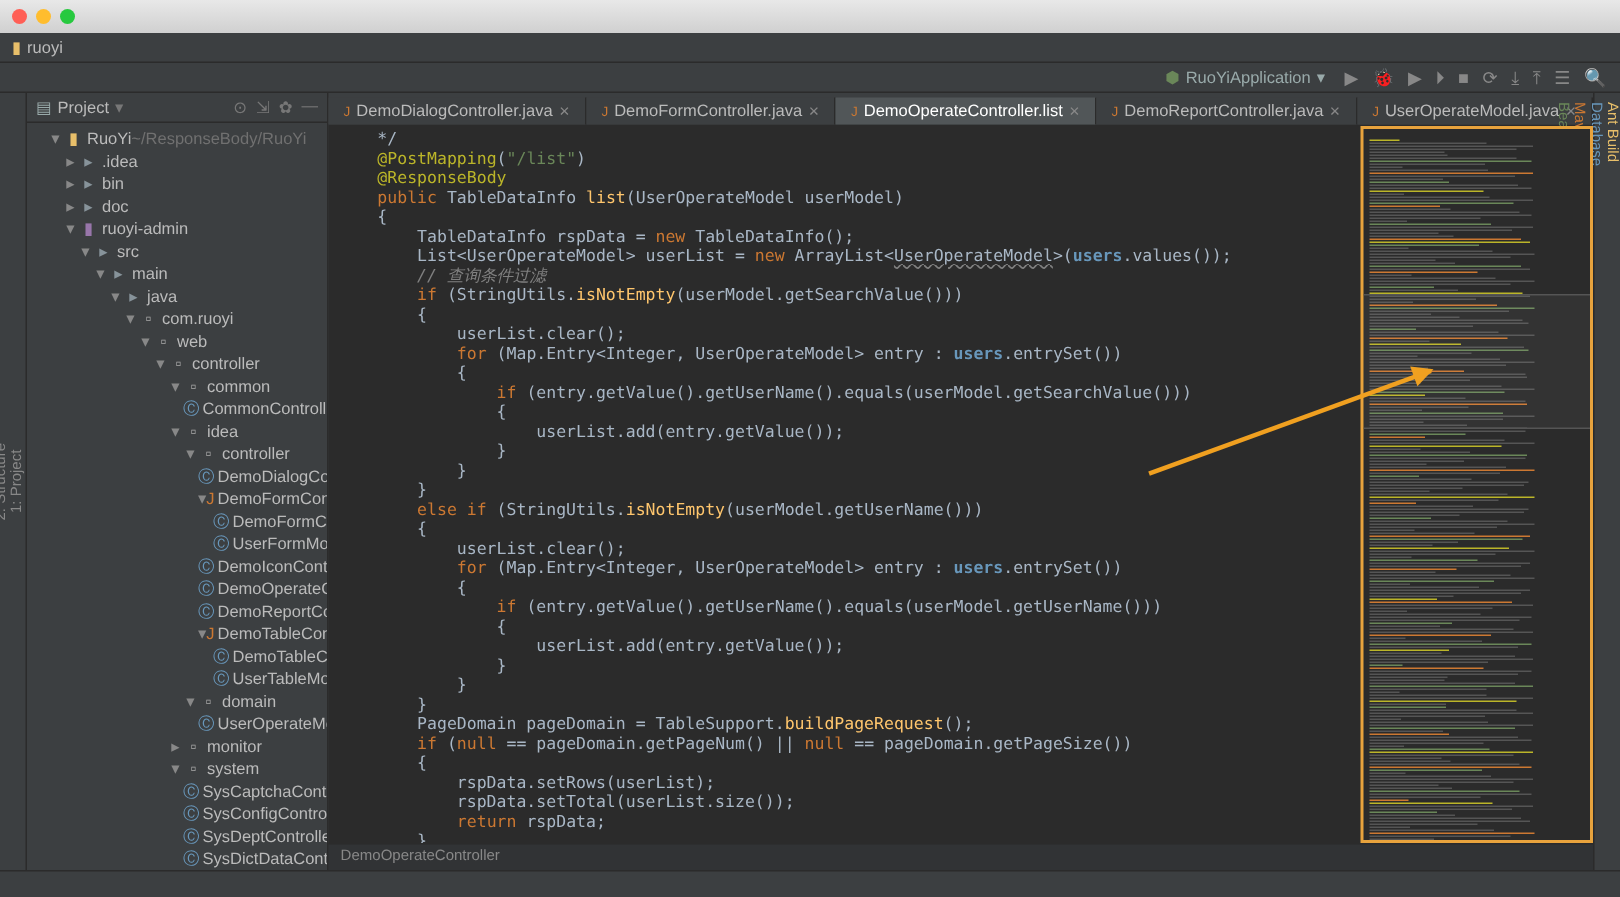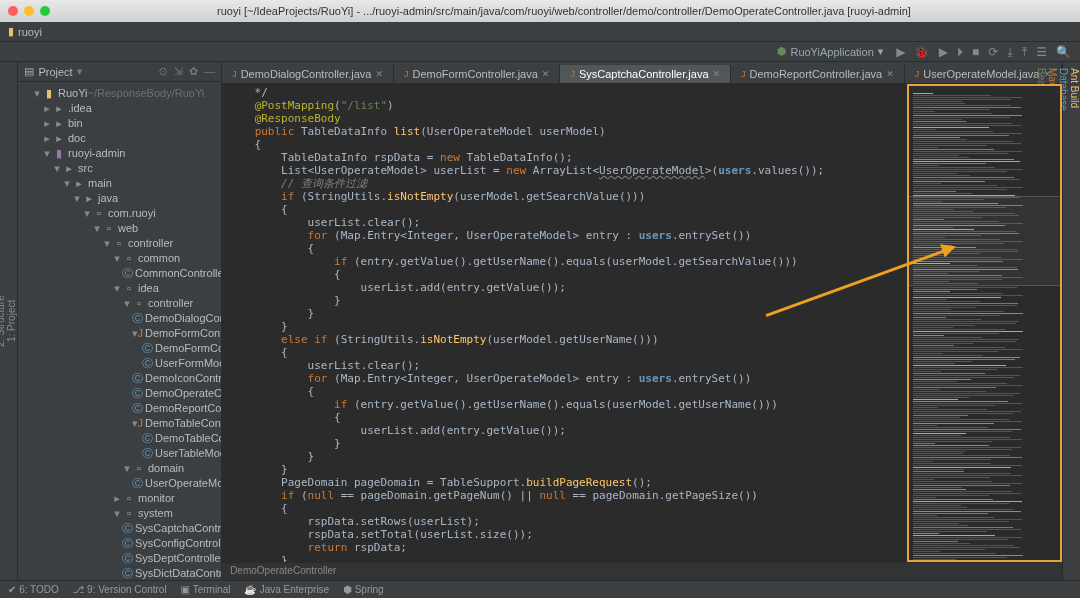--- a/index.html
+++ b/index.html
@@ -60,21 +60,20 @@
 .mm-line.s{background:#6a8759;}
 .mm-line.a{background:#bbb529;}
 </style>
 </head>
 <body>
 
 <div class="titlebar">
   <div class="dot r"></div>
   <div class="dot y"></div>
   <div class="dot g"></div>
-  <div class="title">ruoyi [~/IdeaProjects/RuoYi] - .../ruoyi-admin/src/main/java/com/ruoyi/web/controller/demo/controller/DemoOperateController.java [ruoyi-admin]</div>
 </div>
 
 <div class="menubar">
   <span style="color:#e8bf6a;margin-right:4px;">▮</span>
   <span>ruoyi</span>
 </div>
 
 <div class="toolbar">
   <div class="run">
     <span style="color:#6a8759">⬢</span>
@@ -290,21 +289,21 @@
           <span>DemoDialogController.java</span>
           <span class="x">✕</span>
         </div>
         <div class="tab">
           <span class="ji">J</span>
           <span>DemoFormController.java</span>
           <span class="x">✕</span>
         </div>
         <div class="tab active">
           <span class="ji">J</span>
-          <span>SysCaptchaController.java</span>
+          <span>DemoOperateController.list</span>
           <span class="x">✕</span>
         </div>
         <div class="tab">
           <span class="ji">J</span>
           <span>DemoReportController.java</span>
           <span class="x">✕</span>
         </div>
         <div class="tab">
           <span class="ji">J</span>
           <span>UserOperateModel.java</span>
@@ -598,27 +597,20 @@
 
   <div class="rightgutter" id="rightgutter">
       <div class="ant">Ant Build</div>
       <div class="db">Database</div>
       <div class="maven">Maven Projects</div>
       <div class="bean">Bean Validation</div>
     </div>
 </div>
 
 <div class="statusbar">
-  <div class="l" id="status-l">
-      <span>✔ 6: TODO</span>
-      <span>⎇ 9: Version Control</span>
-      <span>▣ Terminal</span>
-      <span>☕ Java Enterprise</span>
-      <span>⬢ Spring</span>
-    </div>
   <div class="r" id="status-r">
     <span>☰ <span>Event Log</span></span>
   <span>33:14</span>
       <span>CRLF ÷</span>
       <span>UTF-8 ÷</span>
       <span>Git: monitor ÷</span>
       <span>⎋</span>
     </div>
 </div>
 

